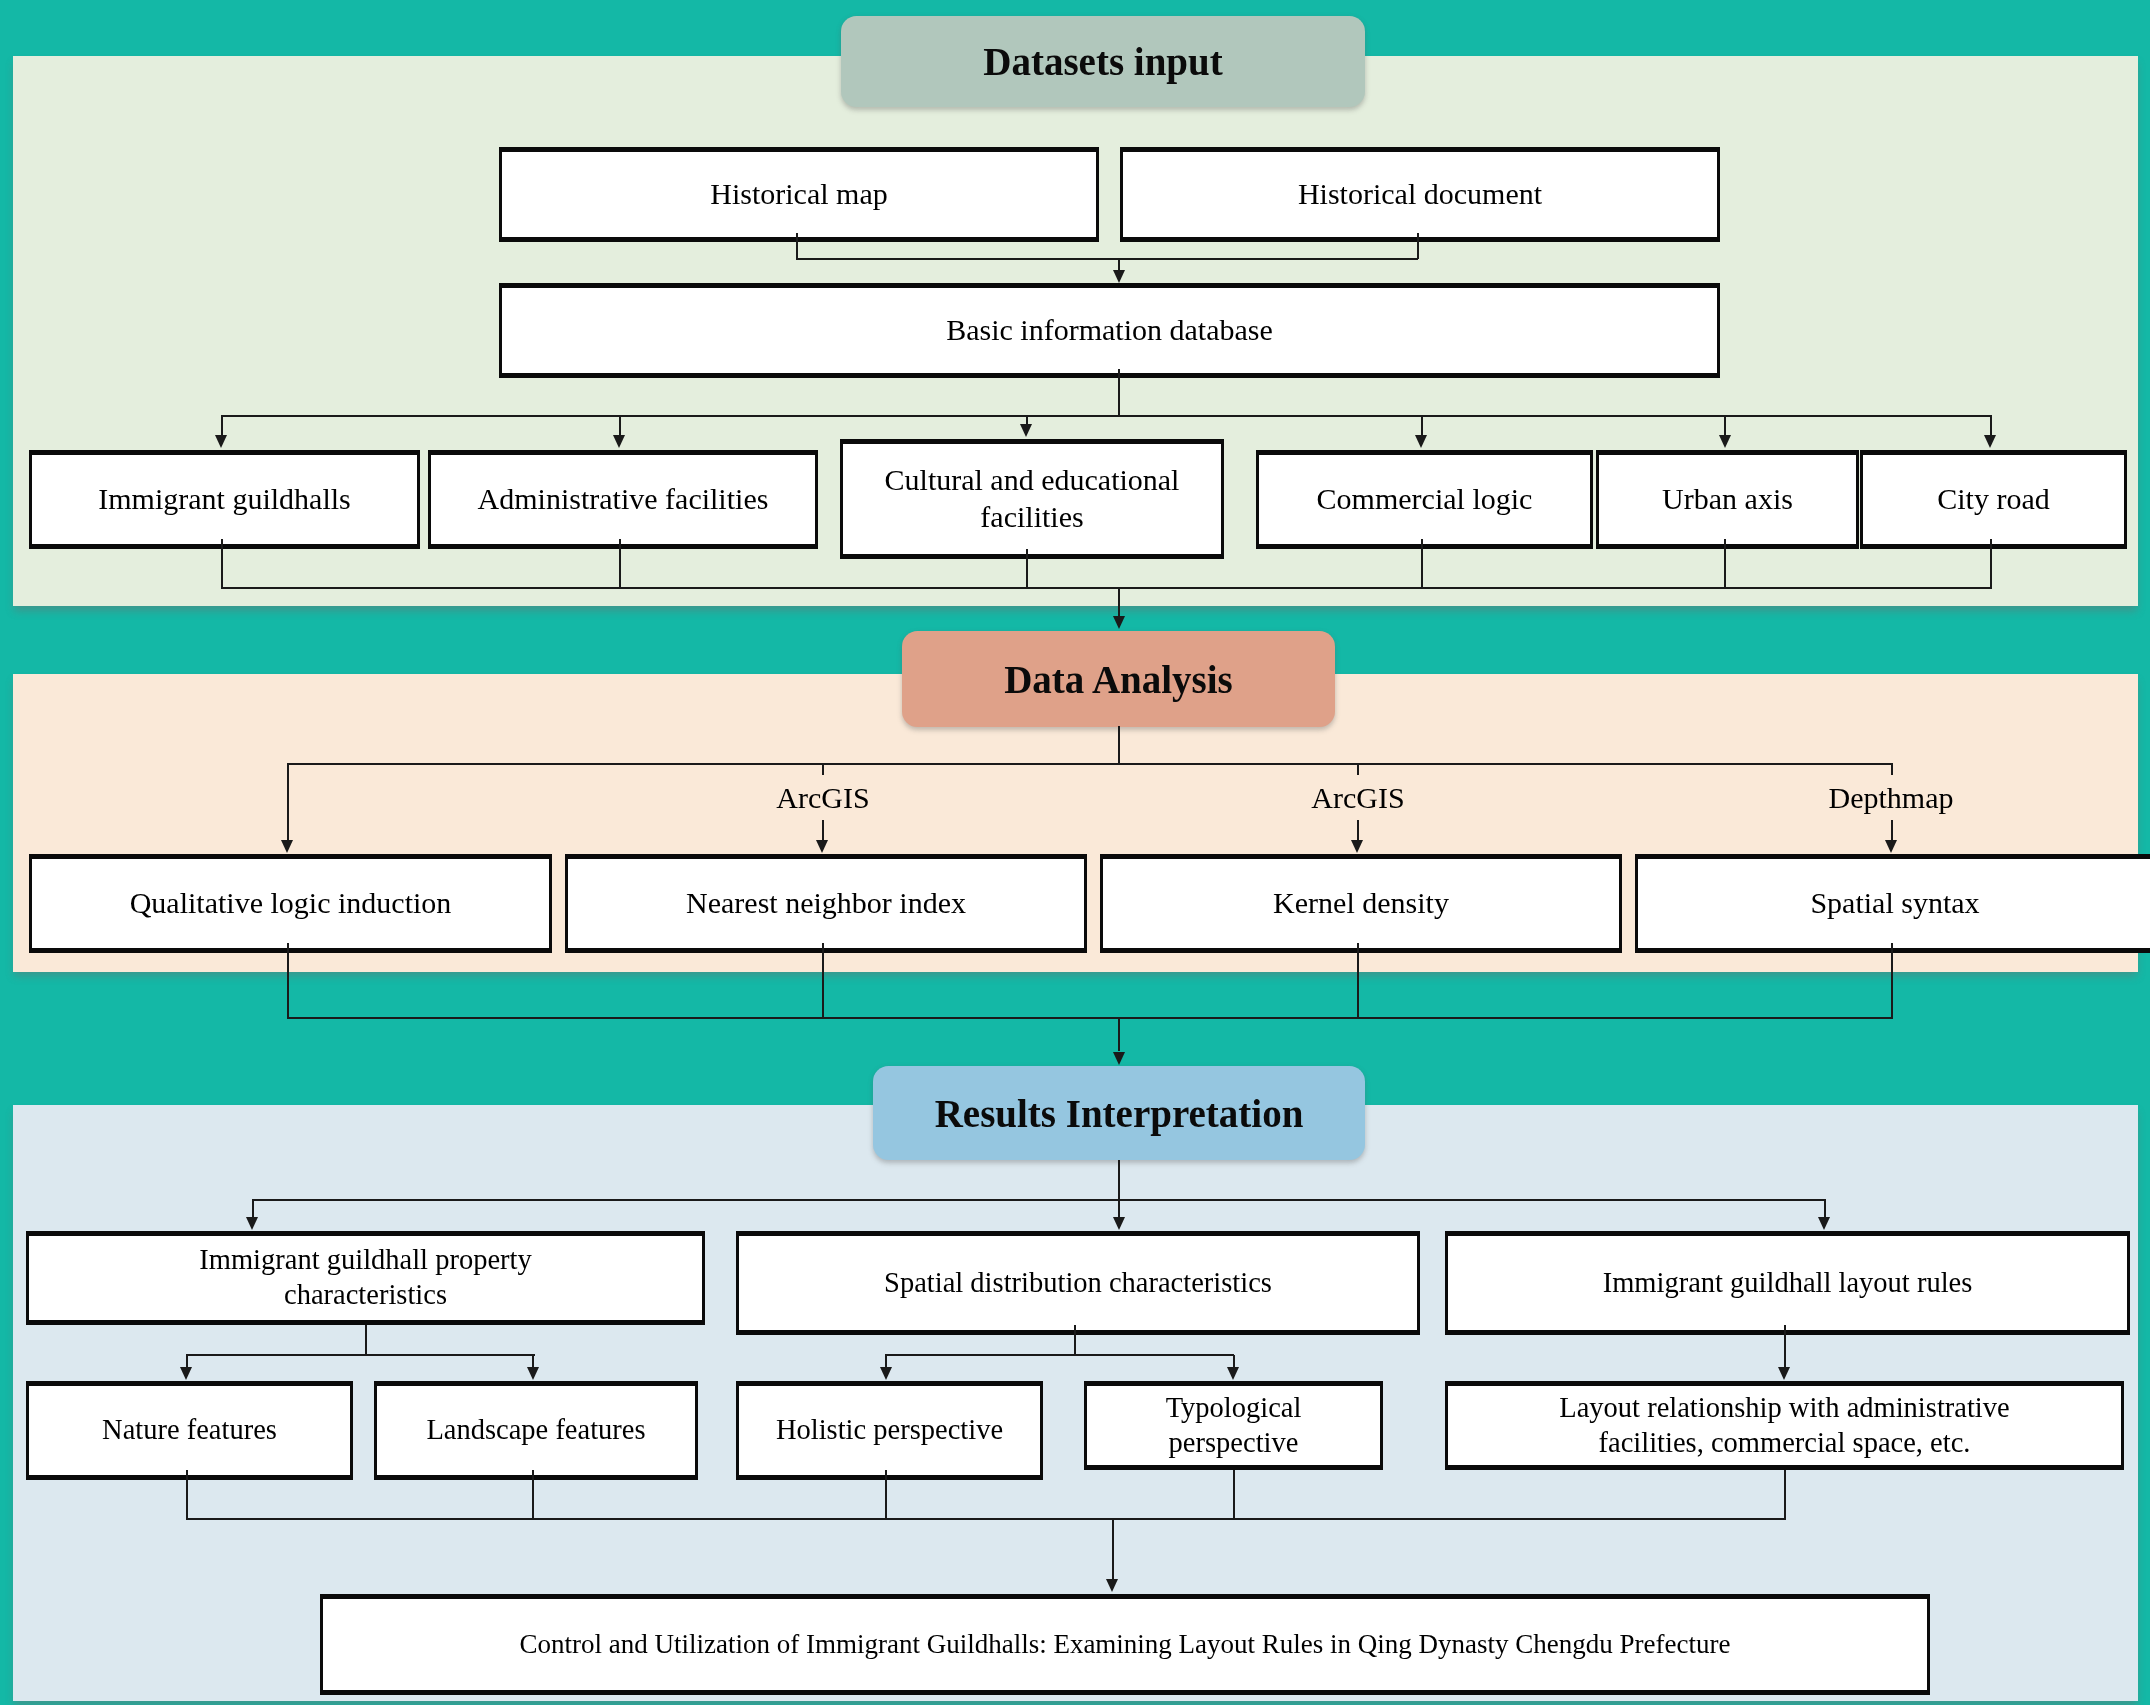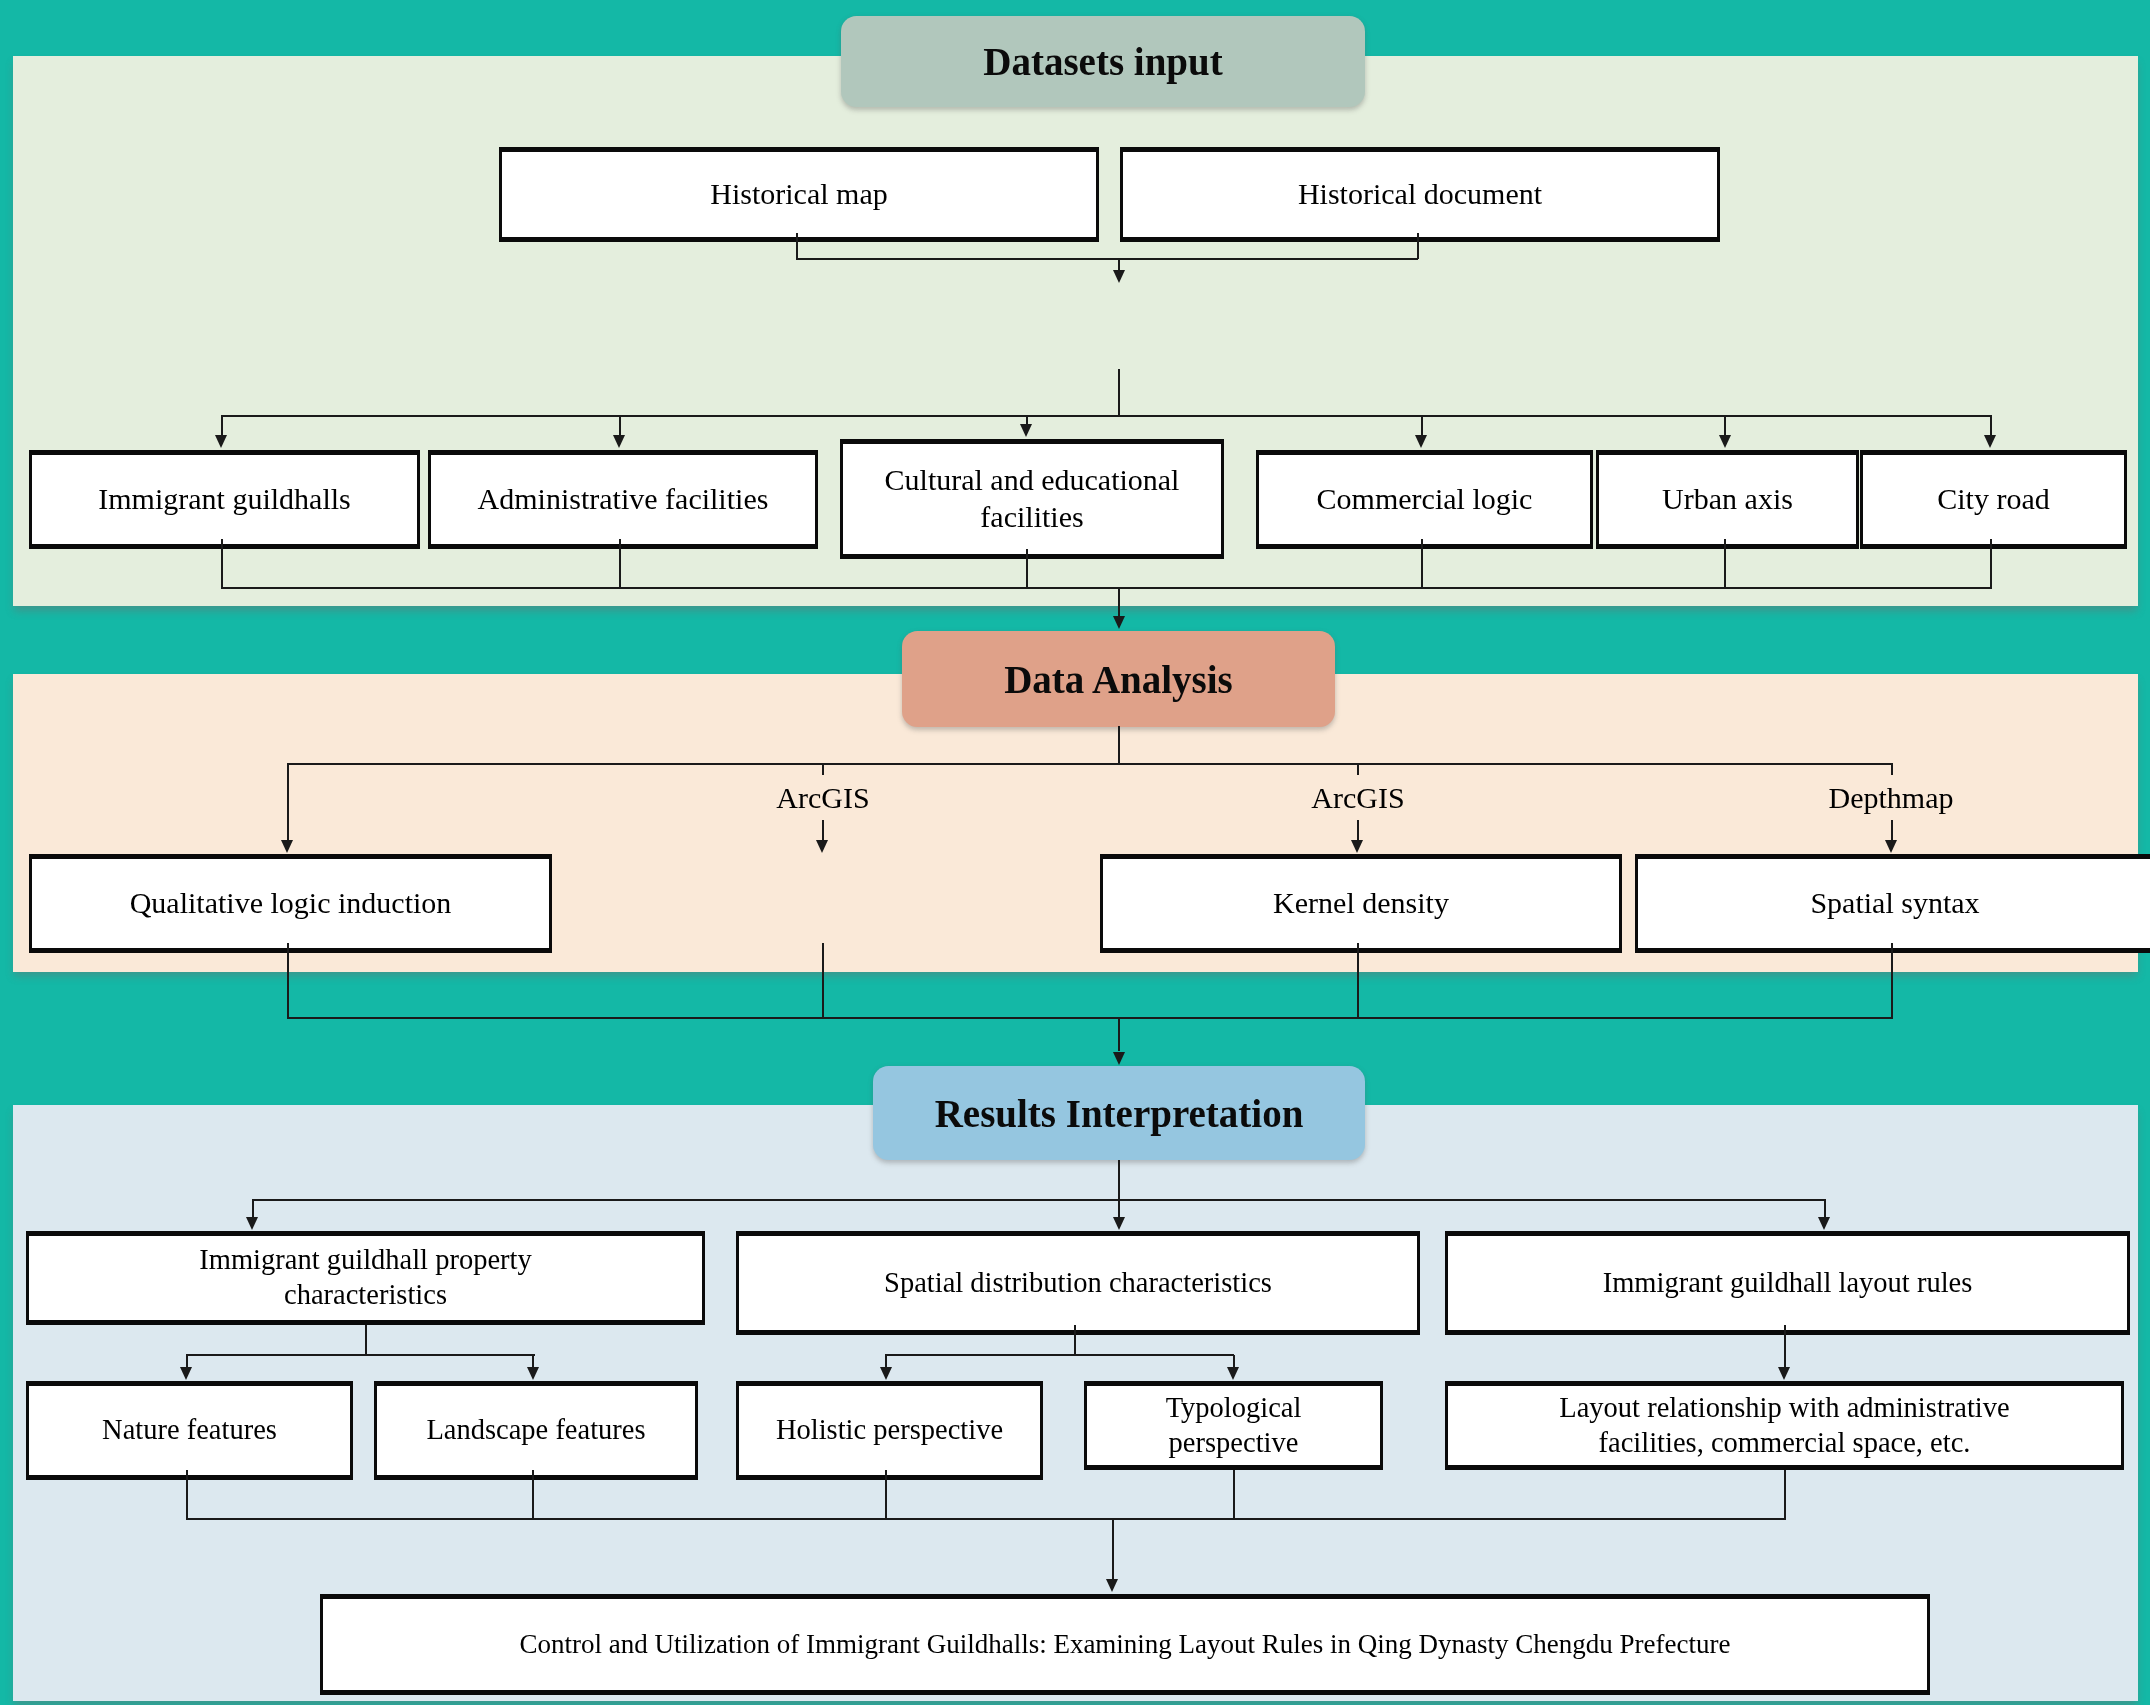--- a/index.html
+++ b/index.html
@@ -46,28 +46,30 @@
   <div class="sec sec1"></div>
   <div class="sec sec2"></div>
   <div class="sec sec3"></div>
 
   <div class="hdr hdr1">Datasets input</div>
   <div class="hdr hdr3">Results Interpretation</div>
   <div class="hdr hdr2">Data Analysis</div>
 
   <div class="bx" style="left:499px;top:147px;width:594px;height:85px;">Historical map</div>
   <div class="bx" style="left:1120px;top:147px;width:594px;height:85px;">Historical document</div>
+  <div class="bx" style="left:499px;top:283px;width:1215px;height:85px;">Basic information database</div>
   <div class="bx" style="left:29px;top:450px;width:385px;height:89px;">Immigrant guildhalls</div>
   <div class="bx" style="left:428px;top:450px;width:384px;height:89px;">Administrative facilities</div>
   <div class="bx" style="left:840px;top:439px;width:374px;height:110px;padding:0 2px;">Cultural and educational facilities</div>
   <div class="bx" style="left:1256px;top:450px;width:331px;height:89px;">Commercial logic</div>
   <div class="bx" style="left:1596px;top:450px;width:257px;height:89px;">Urban axis</div>
   <div class="bx" style="left:1860px;top:450px;width:261px;height:89px;text-align:right;">City road</div>
 
   <div class="bx" style="left:29px;top:854px;width:517px;height:89px;">Qualitative logic induction</div>
+  <div class="bx" style="left:565px;top:854px;width:516px;height:89px;">Nearest neighbor index</div>
   <div class="bx" style="left:1100px;top:854px;width:516px;height:89px;">Kernel density</div>
   <div class="bx" style="left:1635px;top:854px;width:514px;height:89px;">Spatial syntax</div>
 
   <div class="tool" style="left:726px;top:775px;">ArcGIS</div>
   <div class="tool" style="left:1261px;top:775px;">ArcGIS</div>
   <div class="tool" style="left:1794px;top:775px;">Depthmap</div>
 
   <div class="bx f44" style="left:26px;top:1231px;width:679px;height:94px;padding:0 97px;box-sizing:border-box;">Immigrant guildhall property characteristics</div>
   <div class="bx f44" style="left:736px;top:1231px;width:678px;height:94px;">Spatial distribution characteristics</div>
   <div class="bx f44" style="left:1445px;top:1231px;width:679px;height:94px;">Immigrant guildhall layout rules</div>

